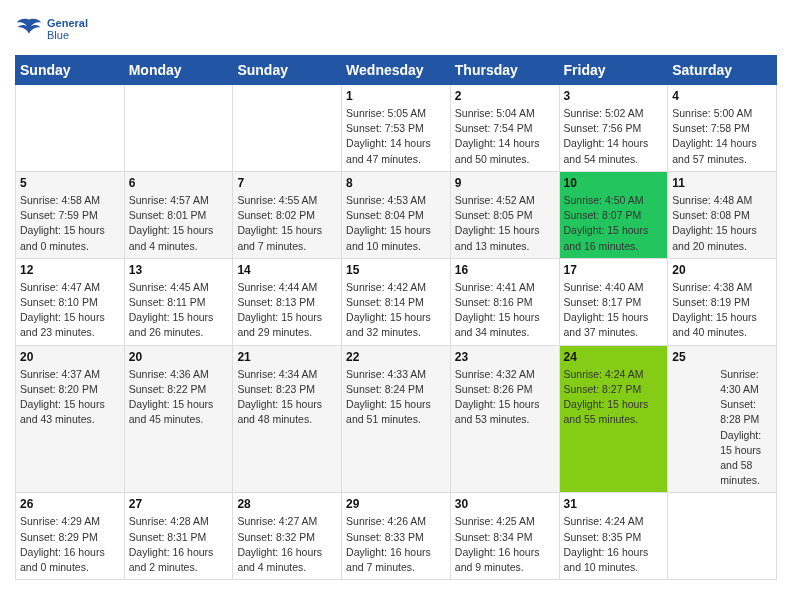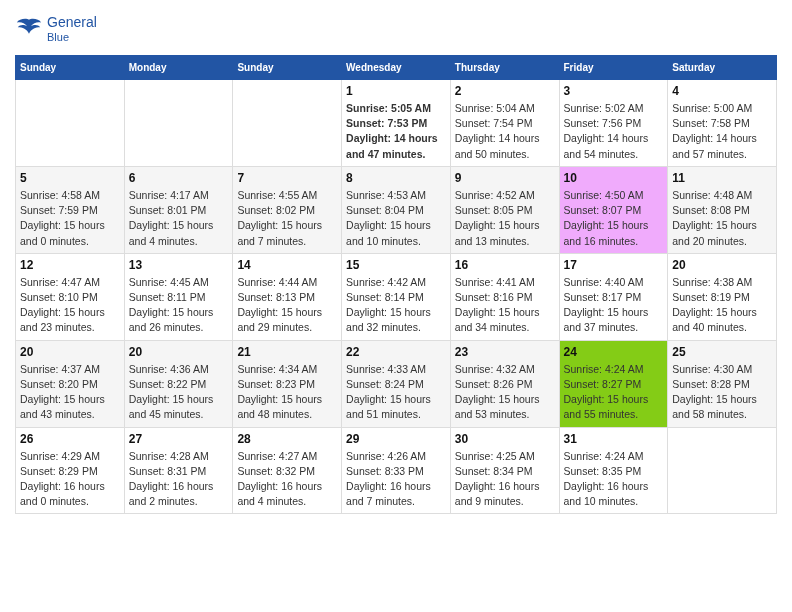--- a/index.html
+++ b/index.html
@@ -40,21 +40,21 @@
     .calendar {
       width: 100%;
       border-collapse: collapse;
       font-size: 11px;
     }
     .calendar th {
       background-color: #2255a4;
       color: #fff;
       padding: 6px 4px;
       text-align: left;
-      font-size: 10px;
+      font-size: 14px;
       font-weight: bold;
       border: 1px solid #2255a4;
     }
     .calendar td {
       border: 1px solid #ddd;
       vertical-align: top;
       padding: 4px;
       width: 108px;
       min-height: 80px;
       background: #fff;
@@ -79,21 +79,21 @@
   </style>
 </head>
 <body>
 
 <div class="header">
   <div class="logo">
     <svg class="logo-bird" viewBox="0 0 30 30">
       <path d="M15 5 C18 3, 26 4, 28 8 C24 7, 20 8, 17 12 C20 10, 25 10, 27 13 C22 13, 17 15, 15 20 C13 15, 8 13, 3 13 C5 10, 10 10, 13 12 C10 8, 6 7, 2 8 C4 4, 12 3, 15 5Z" fill="#2255a4"></path>
     </svg>
     <div>
-      <div style="font-size:14px;font-weight:normal;color:#2255a4;line-height:1.1;">General</div>
+      <div style="font-size:11px;font-weight:bold;color:#2255a4;line-height:1.1;">General</div>
       <div style="font-size:11px;font-weight:normal;color:#2255a4;line-height:1.1;">Blue</div>
     </div>
   </div>
   <div class="title-block">
     <div class="month-title"></div>
     <div class="location"></div>
   </div>
 </div>
 
 <table class="calendar">
@@ -108,21 +108,21 @@
         <th>Saturday</th>
       </tr>
   </thead>
   <tbody id="calendar-body">
   <tr>
         <td class="empty"></td>
         <td class="empty"></td>
         <td class="empty"></td>
         <td>
           <div class="day-num">1</div>
-          <div class="day-info" style="white-space: pre-line; font-weight: bold;">Sunrise: 5:05 AM
+          <div class="day-info" style="white-space: pre-line;">Sunrise: 5:05 AM
 Sunset: 7:53 PM
 Daylight: 14 hours
 and 47 minutes.</div>
         </td>
         <td>
           <div class="day-num">2</div>
           <div class="day-info" style="white-space: pre-line;">Sunrise: 5:04 AM
 Sunset: 7:54 PM
 Daylight: 14 hours
 and 50 minutes.</div>
@@ -145,21 +145,21 @@
       <tr>
         <td style="background: rgb(245, 245, 245);">
           <div class="day-num">5</div>
           <div class="day-info" style="white-space: pre-line;">Sunrise: 4:58 AM
 Sunset: 7:59 PM
 Daylight: 15 hours
 and 0 minutes.</div>
         </td>
         <td style="background: rgb(245, 245, 245);">
           <div class="day-num">6</div>
-          <div class="day-info" style="white-space: pre-line;">Sunrise: 4:17 AM
+          <div class="day-info" style="white-space: pre-line;">Sunrise: 4:57 AM
 Sunset: 8:01 PM
 Daylight: 15 hours
 and 4 minutes.</div>
         </td>
         <td style="background: rgb(245, 245, 245);">
           <div class="day-num">7</div>
           <div class="day-info" style="white-space: pre-line;">Sunrise: 4:55 AM
 Sunset: 8:02 PM
 Daylight: 15 hours
 and 7 minutes.</div>
@@ -171,21 +171,21 @@
 Daylight: 15 hours
 and 10 minutes.</div>
         </td>
         <td style="background: rgb(245, 245, 245);">
           <div class="day-num">9</div>
           <div class="day-info" style="white-space: pre-line;">Sunrise: 4:52 AM
 Sunset: 8:05 PM
 Daylight: 15 hours
 and 13 minutes.</div>
         </td>
-        <td style="background: #f0abfc;">
+        <td style="background: #22c55e;">
           <div class="day-num">10</div>
           <div class="day-info" style="white-space: pre-line;">Sunrise: 4:50 AM
 Sunset: 8:07 PM
 Daylight: 15 hours
 and 16 minutes.</div>
         </td>
         <td style="background: rgb(245, 245, 245);">
           <div class="day-num">11</div>
           <div class="day-info" style="white-space: pre-line;">Sunrise: 4:48 AM
 Sunset: 8:08 PM
@@ -282,21 +282,21 @@
         </td>
         <td style="background: #84cc16;">
           <div class="day-num">24</div>
           <div class="day-info" style="white-space: pre-line;">Sunrise: 4:24 AM
 Sunset: 8:27 PM
 Daylight: 15 hours
 and 55 minutes.</div>
         </td>
         <td style="background: rgb(245, 245, 245);">
           <div class="day-num">25</div>
-          <div class="day-info" style="white-space: pre-line;">Sunrise: 4:30 AM
+          <div class="day-info" style="white-space: pre-line; margin-left: 48px;">Sunrise: 4:30 AM
 Sunset: 8:28 PM
 Daylight: 15 hours
 and 58 minutes.</div>
         </td>
       </tr>
       <tr>
         <td>
           <div class="day-num">26</div>
           <div class="day-info" style="white-space: pre-line;">Sunrise: 4:29 AM
 Sunset: 8:29 PM

